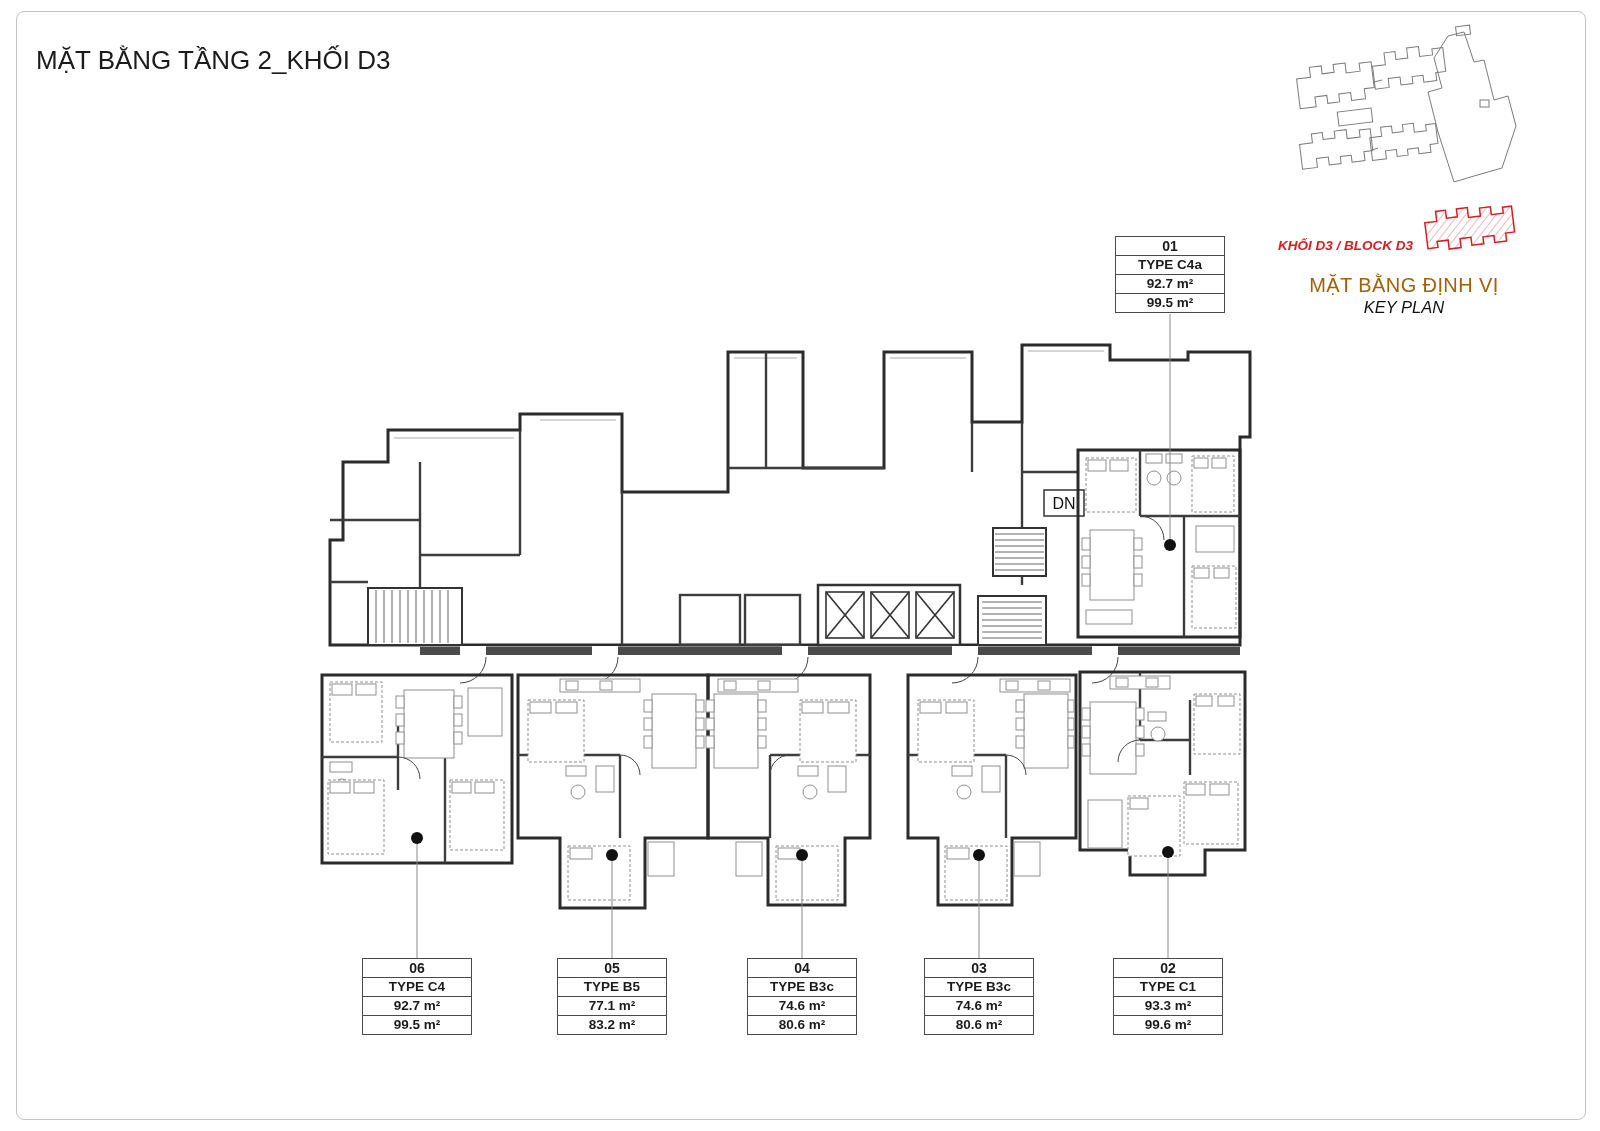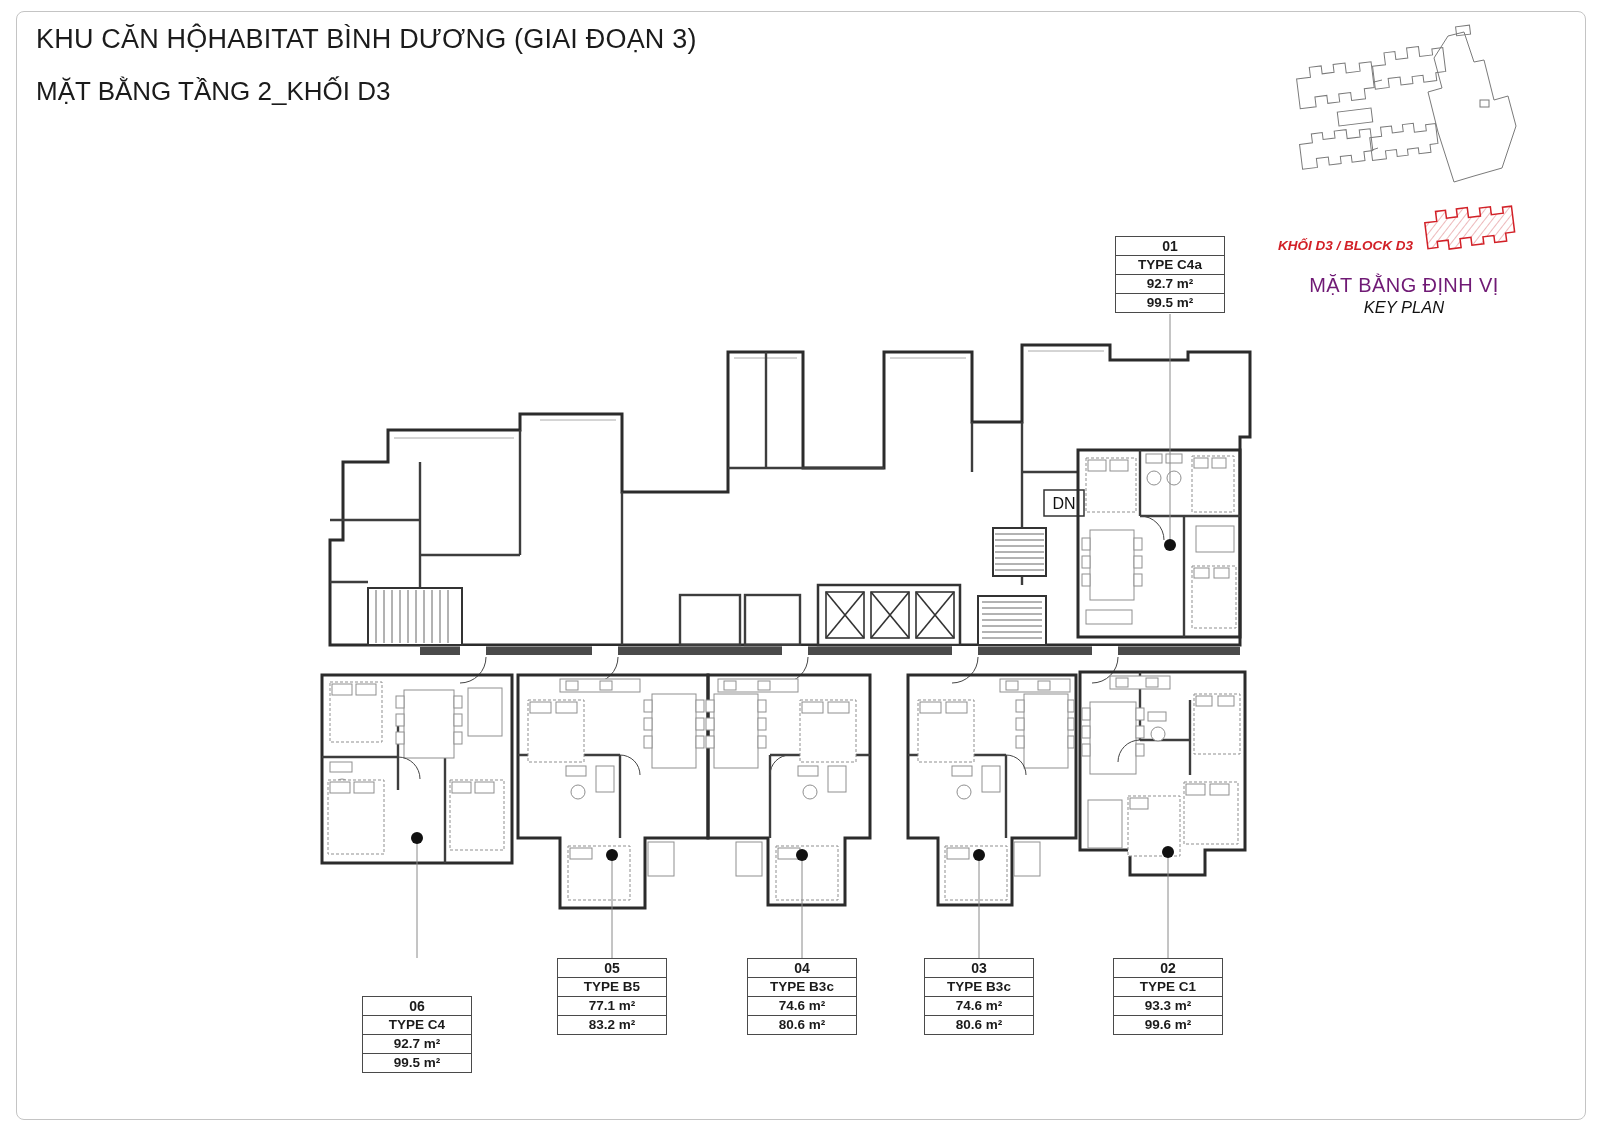--- a/index.html
+++ b/index.html
@@ -11,21 +11,21 @@
   .titleblock{position:absolute;left:36px;top:24px;line-height:1.15;}
   .t-vi{font-size:27px;font-weight:500;letter-spacing:.2px;}
   .t-en{font-size:20px;font-style:italic;font-weight:500;margin-top:2px;}
   .t-vi2{font-size:26px;font-weight:500;margin-top:22px;}
   .t-en2{font-size:20px;font-style:italic;font-weight:500;margin-top:26px;}
   
   .keyplan{position:absolute;left:1278px;top:22px;width:252px;height:312px;}
   .kp-block-label{position:absolute;left:0px;top:216px;width:178px;text-align:left;
                   font-size:13.5px;font-weight:bold;font-style:italic;color:#d22027;}
   .kp-title-vi{position:absolute;left:0;top:252px;width:100%;text-align:center;
-               font-size:20px;font-weight:500;letter-spacing:.4px;color:#701a75;}
+               font-size:20px;font-weight:500;letter-spacing:.4px;color:#a16207;}
   .kp-title-en{position:absolute;left:0;top:276px;width:100%;text-align:center;
                font-size:16.5px;font-style:italic;font-weight:500;color:#111;}
   
   .ubox{position:absolute;width:110px;background:#be185d;font-weight:bold;text-align:center;}
   .ubox .row{border:1px solid #4a4a4a;background:#fff;line-height:18px;font-size:13.5px;}
   .ubox .row + .row{margin-top:-1px;}
   .ubox .num{font-size:14px;}
   
   .plansvg{position:absolute;left:0;top:0;}
   .wall{fill:none;stroke:#2b2b2b;stroke-width:3;}
@@ -38,21 +38,20 @@
   .tread{stroke:#666;stroke-width:1;}
   .dn-text{font-family:"Liberation Sans","DejaVu Sans",sans-serif;font-size:16px;fill:#111;}
 </style>
 </head>
 <body>
 
 <div class="page">
   <div class="frame"></div>
 
   <div class="titleblock">
-    <div class="t-vi">KHU CĂN HỘHABITAT BÌNH DƯƠNG (GIAI ĐOẠN 3)</div>
     <div class="t-vi2">MẶT BẰNG TẦNG 2_KHỐI D3</div>
   </div>
 
   <svg class="plansvg" width="1600" height="1131" viewBox="0 0 1600 1131">
 
     <g>
       <path class="wall" fill="#fff" d="M330,645 V540 H343 V462 H388 V430 H520 V414 H622 V492 H728 V352 H803 V468 H884 V352 H972 V422 H1022 V345 H1110 V360 H1188 V352 H1250 V437 H1240 V645 Z" style="fill:#fff"></path>
 
       <line class="thin" x1="394" y1="438" x2="514" y2="438"></line>
       <line class="thin" x1="540" y1="420" x2="616" y2="420"></line>
@@ -350,21 +349,21 @@
     <div class="kp-title-vi">MẶT BẰNG ĐỊNH VỊ</div>
     <div class="kp-title-en">KEY PLAN</div>
   </div>
 
   <div class="ubox" style="left:1115px;top:236px;">
     <div class="row num">01</div>
     <div class="row">TYPE C4a</div>
     <div class="row">92.7 m²</div>
     <div class="row">99.5 m²</div>
   </div>
-  <div class="ubox" style="left:362px;top:996px;">
+  <div class="ubox" style="left:362px;top:958px;">
     <div class="row num">06</div>
     <div class="row">TYPE C4</div>
     <div class="row">92.7 m²</div>
     <div class="row">99.5 m²</div>
   </div>
   <div class="ubox" style="left:557px;top:958px;">
     <div class="row num">05</div>
     <div class="row">TYPE B5</div>
     <div class="row">77.1 m²</div>
     <div class="row">83.2 m²</div>

